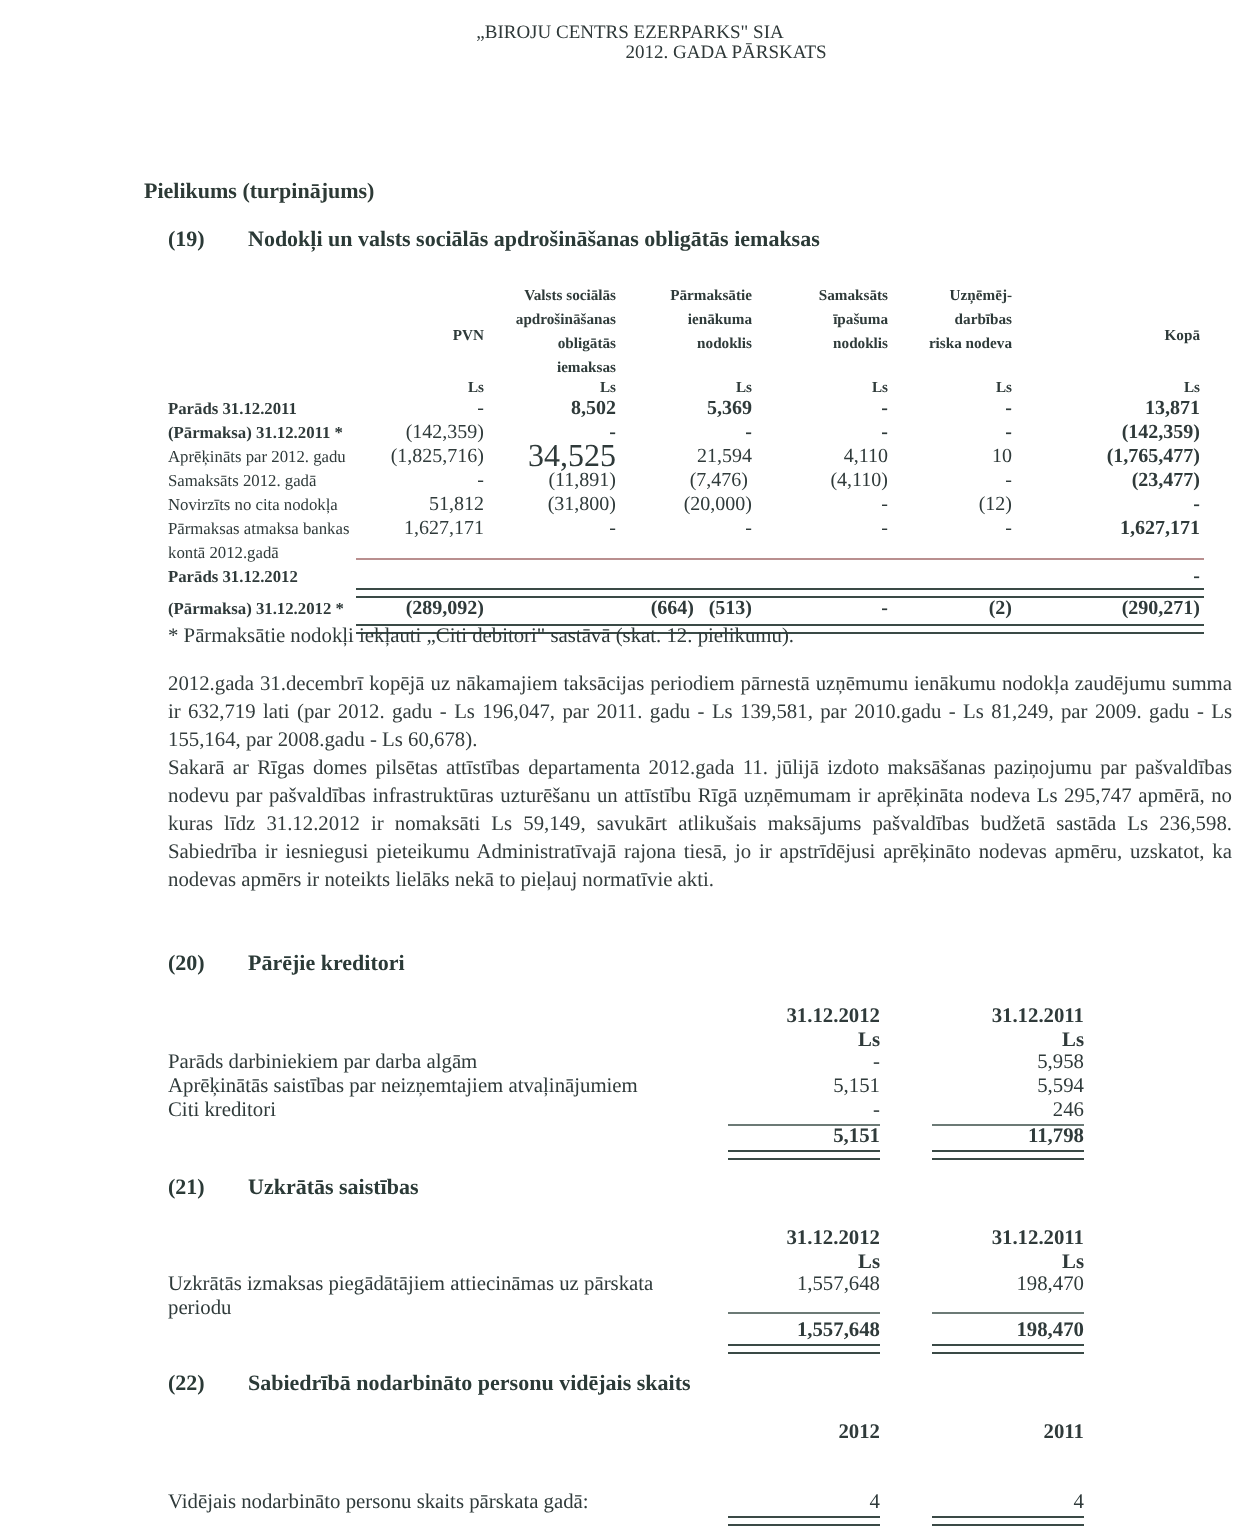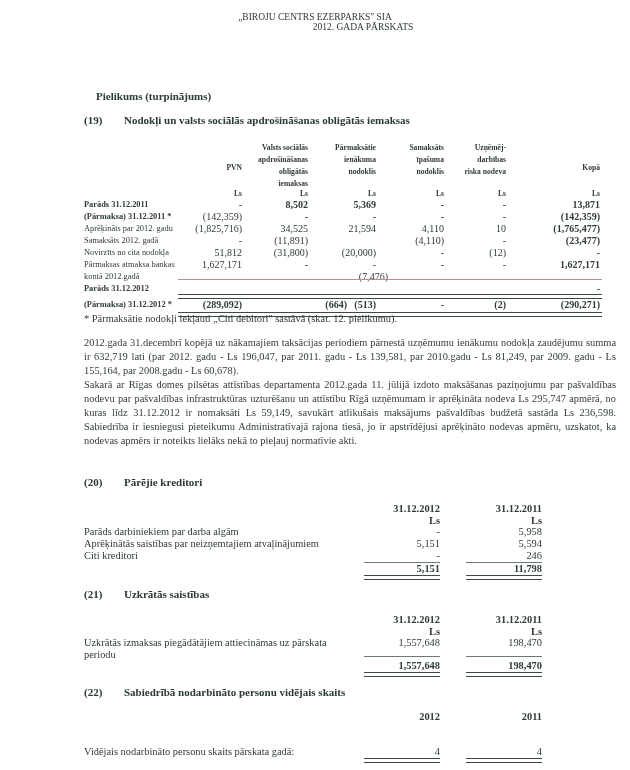--- a/index.html
+++ b/index.html
@@ -21,21 +21,21 @@
   .rule-dbl { height: 3px; border-top: 1px solid #3a4a46; border-bottom: 1px solid #3a4a46; }
   .rule-sgl { height: 1px; background: #6c7a76; }
   .small { font-size: 10.4px; line-height: 13px; }
 </style>
 </head>
 <body>
 
 <div class="abs hdr" style="top:12px;">„BIROJU CENTRS EZERPARKS" SIA</div>
 <div class="abs hdr" style="top:22px;padding-left:48px;">2012. GADA PĀRSKATS</div>
 
-<div class="abs title" style="left:96px; top:90px;">Pielikums (turpinājums)</div>
+<div class="abs title" style="left:72px; top:90px;">Pielikums (turpinājums)</div>
 
 <div class="abs sec" style="left:84px; top:114px;">
   <span class="num">(19)</span><span>Nodokļi un valsts sociālās apdrošināšanas obligātās iemaksas</span>
 </div>
 
 <div id="t19" class="t19">
     <div class="abs colhdr" style="left:172px; width:70px; top:162px;">PVN</div>
     <div class="abs colhdr" style="left:172px; width:70px; top:188px;">Ls</div>
     <div class="abs colhdr" style="left:238px; width:70px; top:142px;">Valsts sociālās</div>
     <div class="abs colhdr" style="left:238px; width:70px; top:154px;">apdrošināšanas</div>
@@ -65,29 +65,29 @@
     <div class="abs cell cb" style="left:530px; width:70px; top:199px; font-size:10px;">13,871</div>
     <div class="abs lbl b" style="top:211px;">(Pārmaksa) 31.12.2011 *</div>
     <div class="abs cell" style="left:172px; width:70px; top:211px; font-size:10px;">(142,359)</div>
     <div class="abs cell cb" style="left:238px; width:70px; top:211px; font-size:10px;">-</div>
     <div class="abs cell cb" style="left:306px; width:70px; top:211px; font-size:10px;">-</div>
     <div class="abs cell cb" style="left:374px; width:70px; top:211px; font-size:10px;">-</div>
     <div class="abs cell cb" style="left:436px; width:70px; top:211px; font-size:10px;">-</div>
     <div class="abs cell cb" style="left:530px; width:70px; top:211px; font-size:10px;">(142,359)</div>
     <div class="abs lbl" style="top:223px;">Aprēķināts par 2012. gadu</div>
     <div class="abs cell" style="left:172px; width:70px; top:223px; font-size:10px;">(1,825,716)</div>
-    <div class="abs cell" style="left:238px; width:70px; top:223px; font-size:10px;">34,525</div>
+    <div class="abs cell" style="left:238px; width:70px; top:223px; font-size:16px;">34,525</div>
     <div class="abs cell" style="left:306px; width:70px; top:223px; font-size:10px;">21,594</div>
     <div class="abs cell" style="left:374px; width:70px; top:223px; font-size:10px;">4,110</div>
     <div class="abs cell" style="left:436px; width:70px; top:223px; font-size:10px;">10</div>
     <div class="abs cell cb" style="left:530px; width:70px; top:223px; font-size:10px;">(1,765,477)</div>
     <div class="abs lbl" style="top:235px;">Samaksāts 2012. gadā</div>
     <div class="abs cell" style="left:172px; width:70px; top:235px; font-size:10px;">-</div>
     <div class="abs cell" style="left:238px; width:70px; top:235px; font-size:10px;">(11,891)</div>
-    <div class="abs cell" style="left:306px; width:82px; top:235px; font-size:10px;margin-top:36px;">(7,476)</div>
+    <div class="abs cell" style="left:306px; width:68px; top:235px; font-size:10px;">(7,476)</div>
     <div class="abs cell" style="left:374px; width:70px; top:235px; font-size:10px;">(4,110)</div>
     <div class="abs cell" style="left:436px; width:70px; top:235px; font-size:10px;">-</div>
     <div class="abs cell cb" style="left:530px; width:70px; top:235px; font-size:10px;">(23,477)</div>
     <div class="abs lbl" style="top:247px;">Novirzīts no cita nodokļa</div>
     <div class="abs cell" style="left:172px; width:70px; top:247px; font-size:10px;">51,812</div>
     <div class="abs cell" style="left:238px; width:70px; top:247px; font-size:10px;">(31,800)</div>
     <div class="abs cell" style="left:306px; width:70px; top:247px; font-size:10px;">(20,000)</div>
     <div class="abs cell" style="left:374px; width:70px; top:247px; font-size:10px;">-</div>
     <div class="abs cell" style="left:436px; width:70px; top:247px; font-size:10px;">(12)</div>
     <div class="abs cell cb" style="left:530px; width:70px; top:247px; font-size:10px;">-</div>

